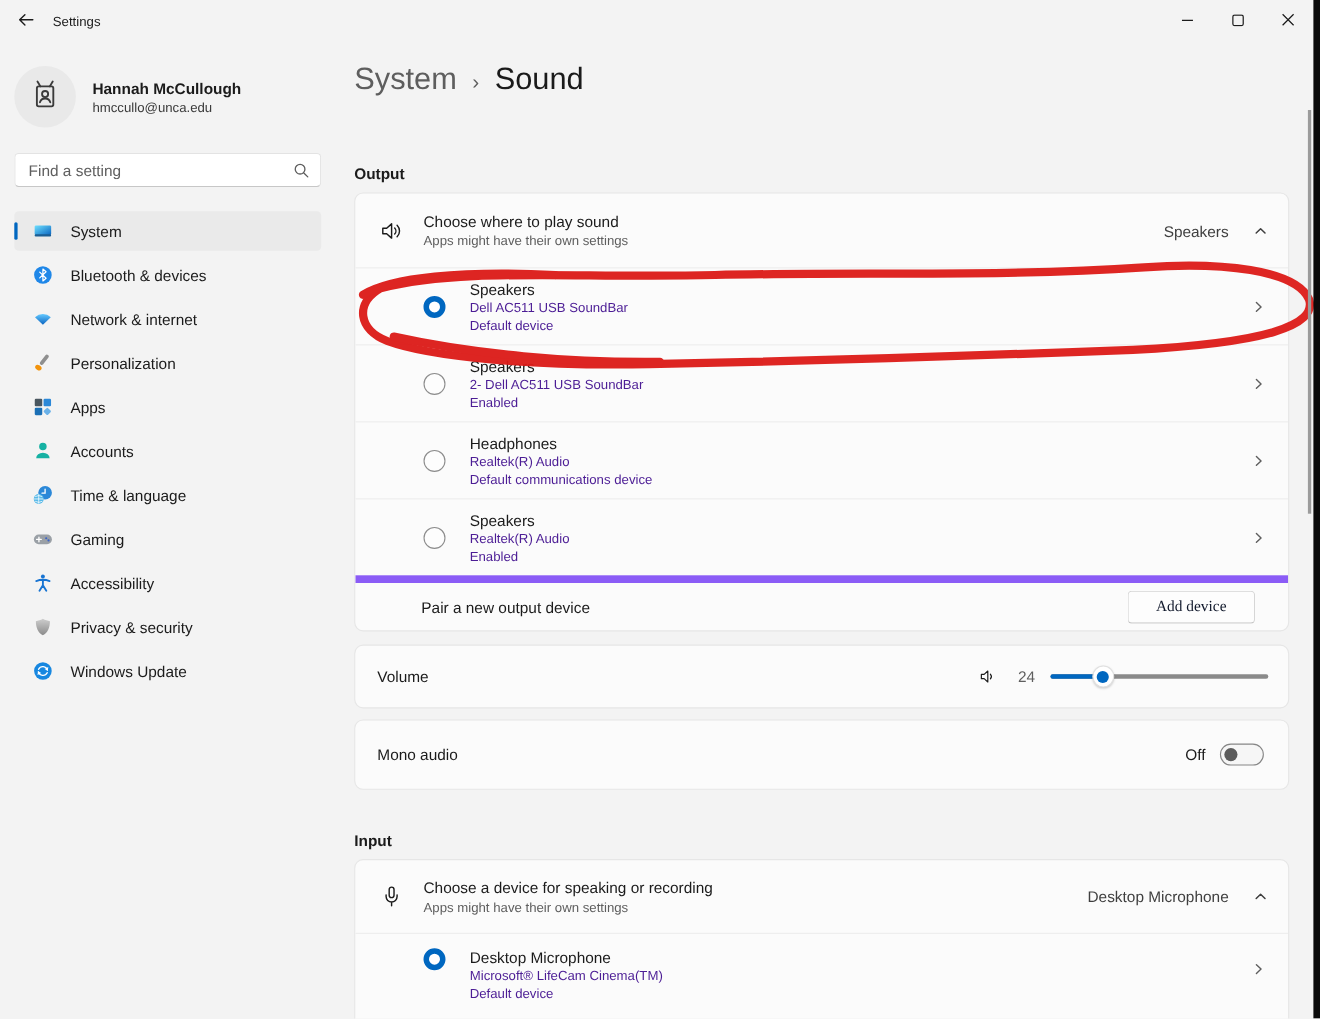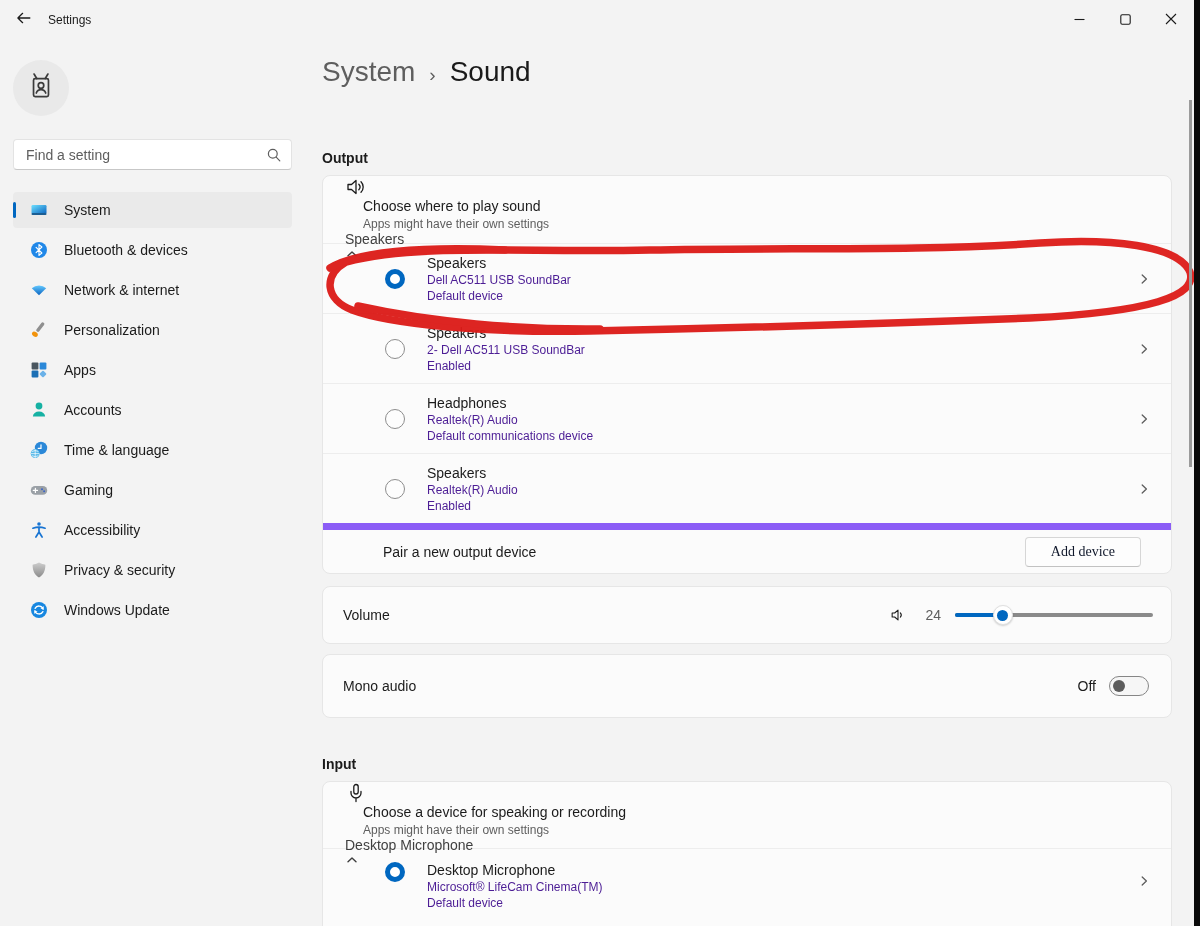--- a/index.html
+++ b/index.html
@@ -46,21 +46,21 @@
   .breadcrumb { display:flex; align-items:baseline; margin-top:16px; font-size:28px; }
   .crumb-parent { color:#5e5e5e; cursor:pointer; }
   .crumb-sep { color:#5e5e5e; font-size:19px; margin:0 14px; }
   .crumb-current { color:#1a1a1a; font-weight:normal; }
 
   .section-label { font-size:14px; font-weight:bold; margin-top:62px; }
   .section-label.input-label { margin-top:38px; }
 
   .card { background:#fbfbfb; border:1px solid #e6e6e6; border-radius:8px; margin-top:9px; overflow:hidden; }
 
-  .chooser-row { display:flex; align-items:flex-start; height:67px; padding:0 18px 0 22px;flex-direction:column; }
+  .chooser-row { display:flex; align-items:center; height:67px; padding:0 18px 0 22px; }
   .chooser-icon { width:22px; height:22px; }
   .chooser-text { flex:1; margin-left:18px; }
   .chooser-title { font-size:14px; }
   .chooser-sub { font-size:12px; color:#5e5e5e; margin-top:3px; }
   .chooser-value { font-size:14px; color:#3f3f3f; margin-right:22px; }
   .chev { width:14px; height:14px; display:flex; align-items:center; justify-content:center; }
 
   .device-row { display:flex; align-items:center; height:70px; border-top:1px solid #ededed; padding:0 20px 0 62px; cursor:pointer; }
   .radio { width:20px; height:20px; border-radius:50%; flex-shrink:0; }
   .radio.on  { border:5px solid #0067c0; background:#ffffff; }
@@ -134,20 +134,24 @@
   <div class="user-block">
     <div class="avatar">
       <span>
         <svg width="32" height="32" viewBox="0 0 30 30" fill="none" stroke="#3b3b3b" stroke-width="1.6" stroke-linejoin="round" stroke-linecap="round">
             <rect x="8" y="8" width="14" height="17" rx="1.5"></rect>
             <path d="M11 8 L8.5 3.8 M19 8 L21.5 3.8"></path>
             <circle cx="15" cy="14.5" r="2.6"></circle>
             <path d="M10.6 21.6 a4.6 4.6 0 0 1 8.8 0"></path>
           </svg>
       </span>
+    </div>
+    <div class="user-meta">
+      <div class="user-name">Hannah McCullough</div>
+      <div class="user-email">hmccullo@unca.edu</div>
     </div>
   </div>
 
   <div class="search-box">
     <input type="text" placeholder="Find a setting" style="">
     <span class="search-glyph">
       <svg width="16" height="16" viewBox="0 0 16 16" fill="none" stroke="#5e5e5e" stroke-width="1.2" stroke-linecap="round">
           <circle cx="6.8" cy="6.8" r="4.4"></circle>
           <path d="M10.2 10.2 L13.8 13.8"></path>
         </svg>

